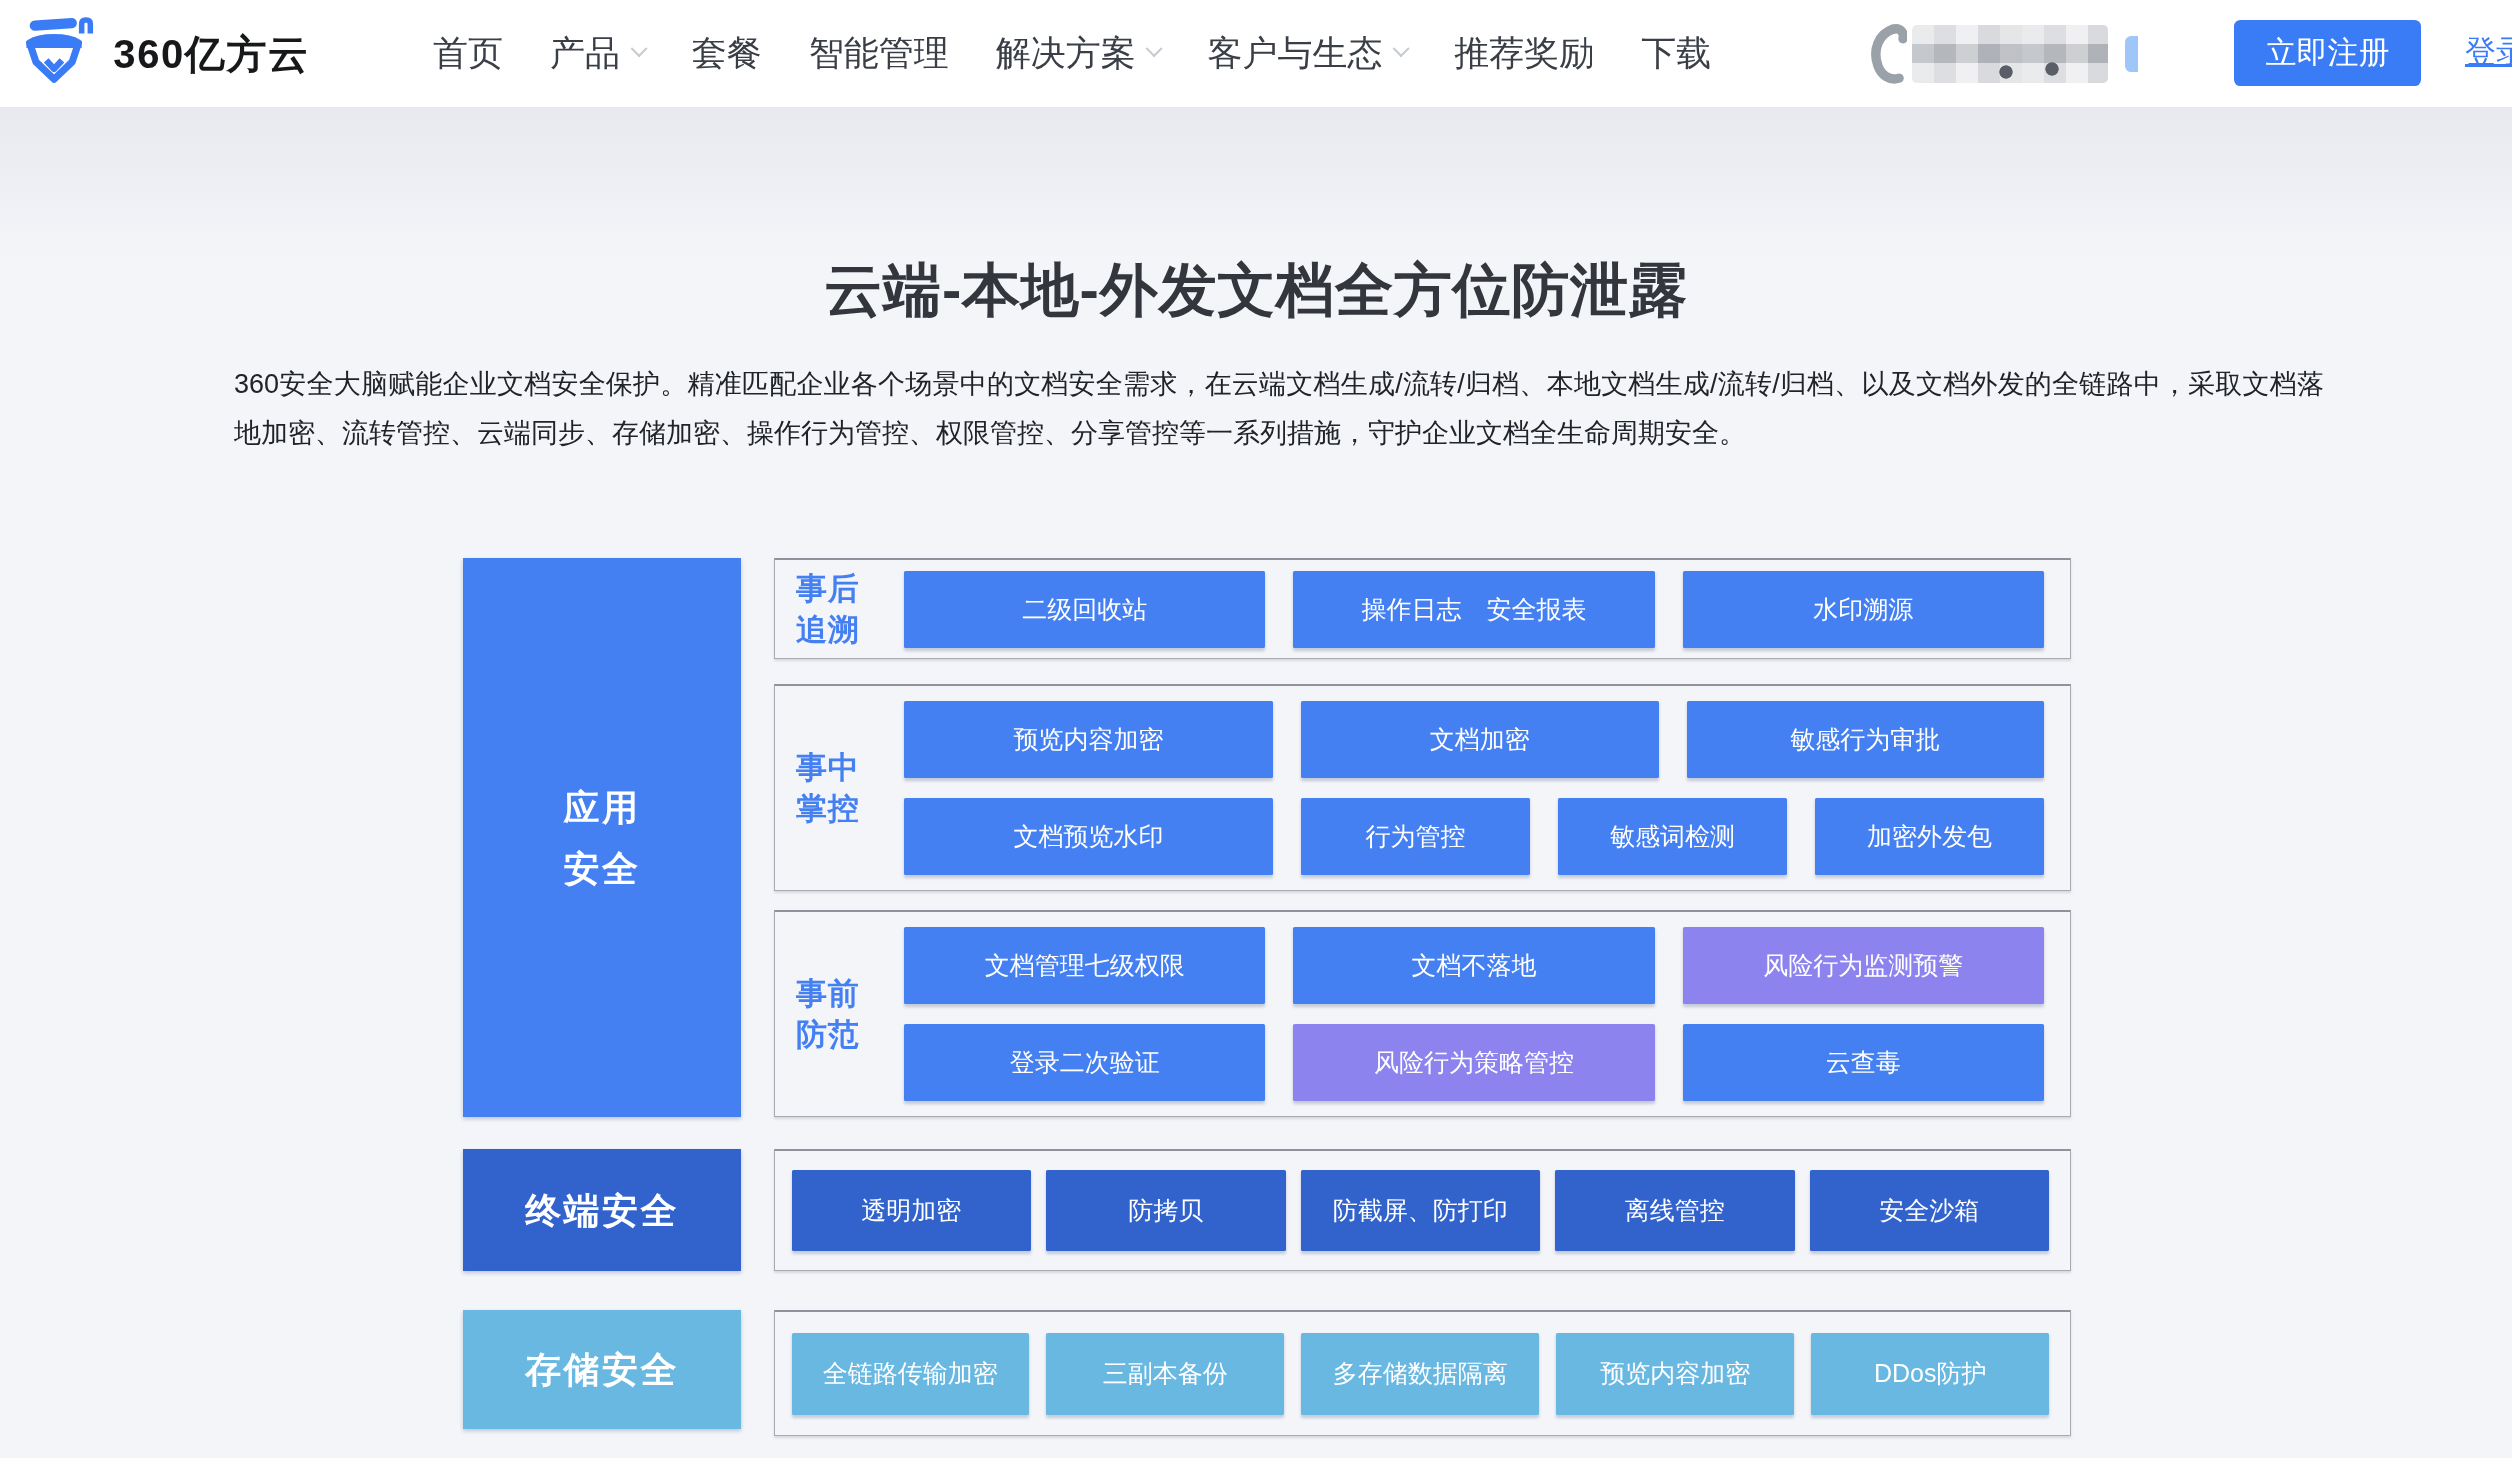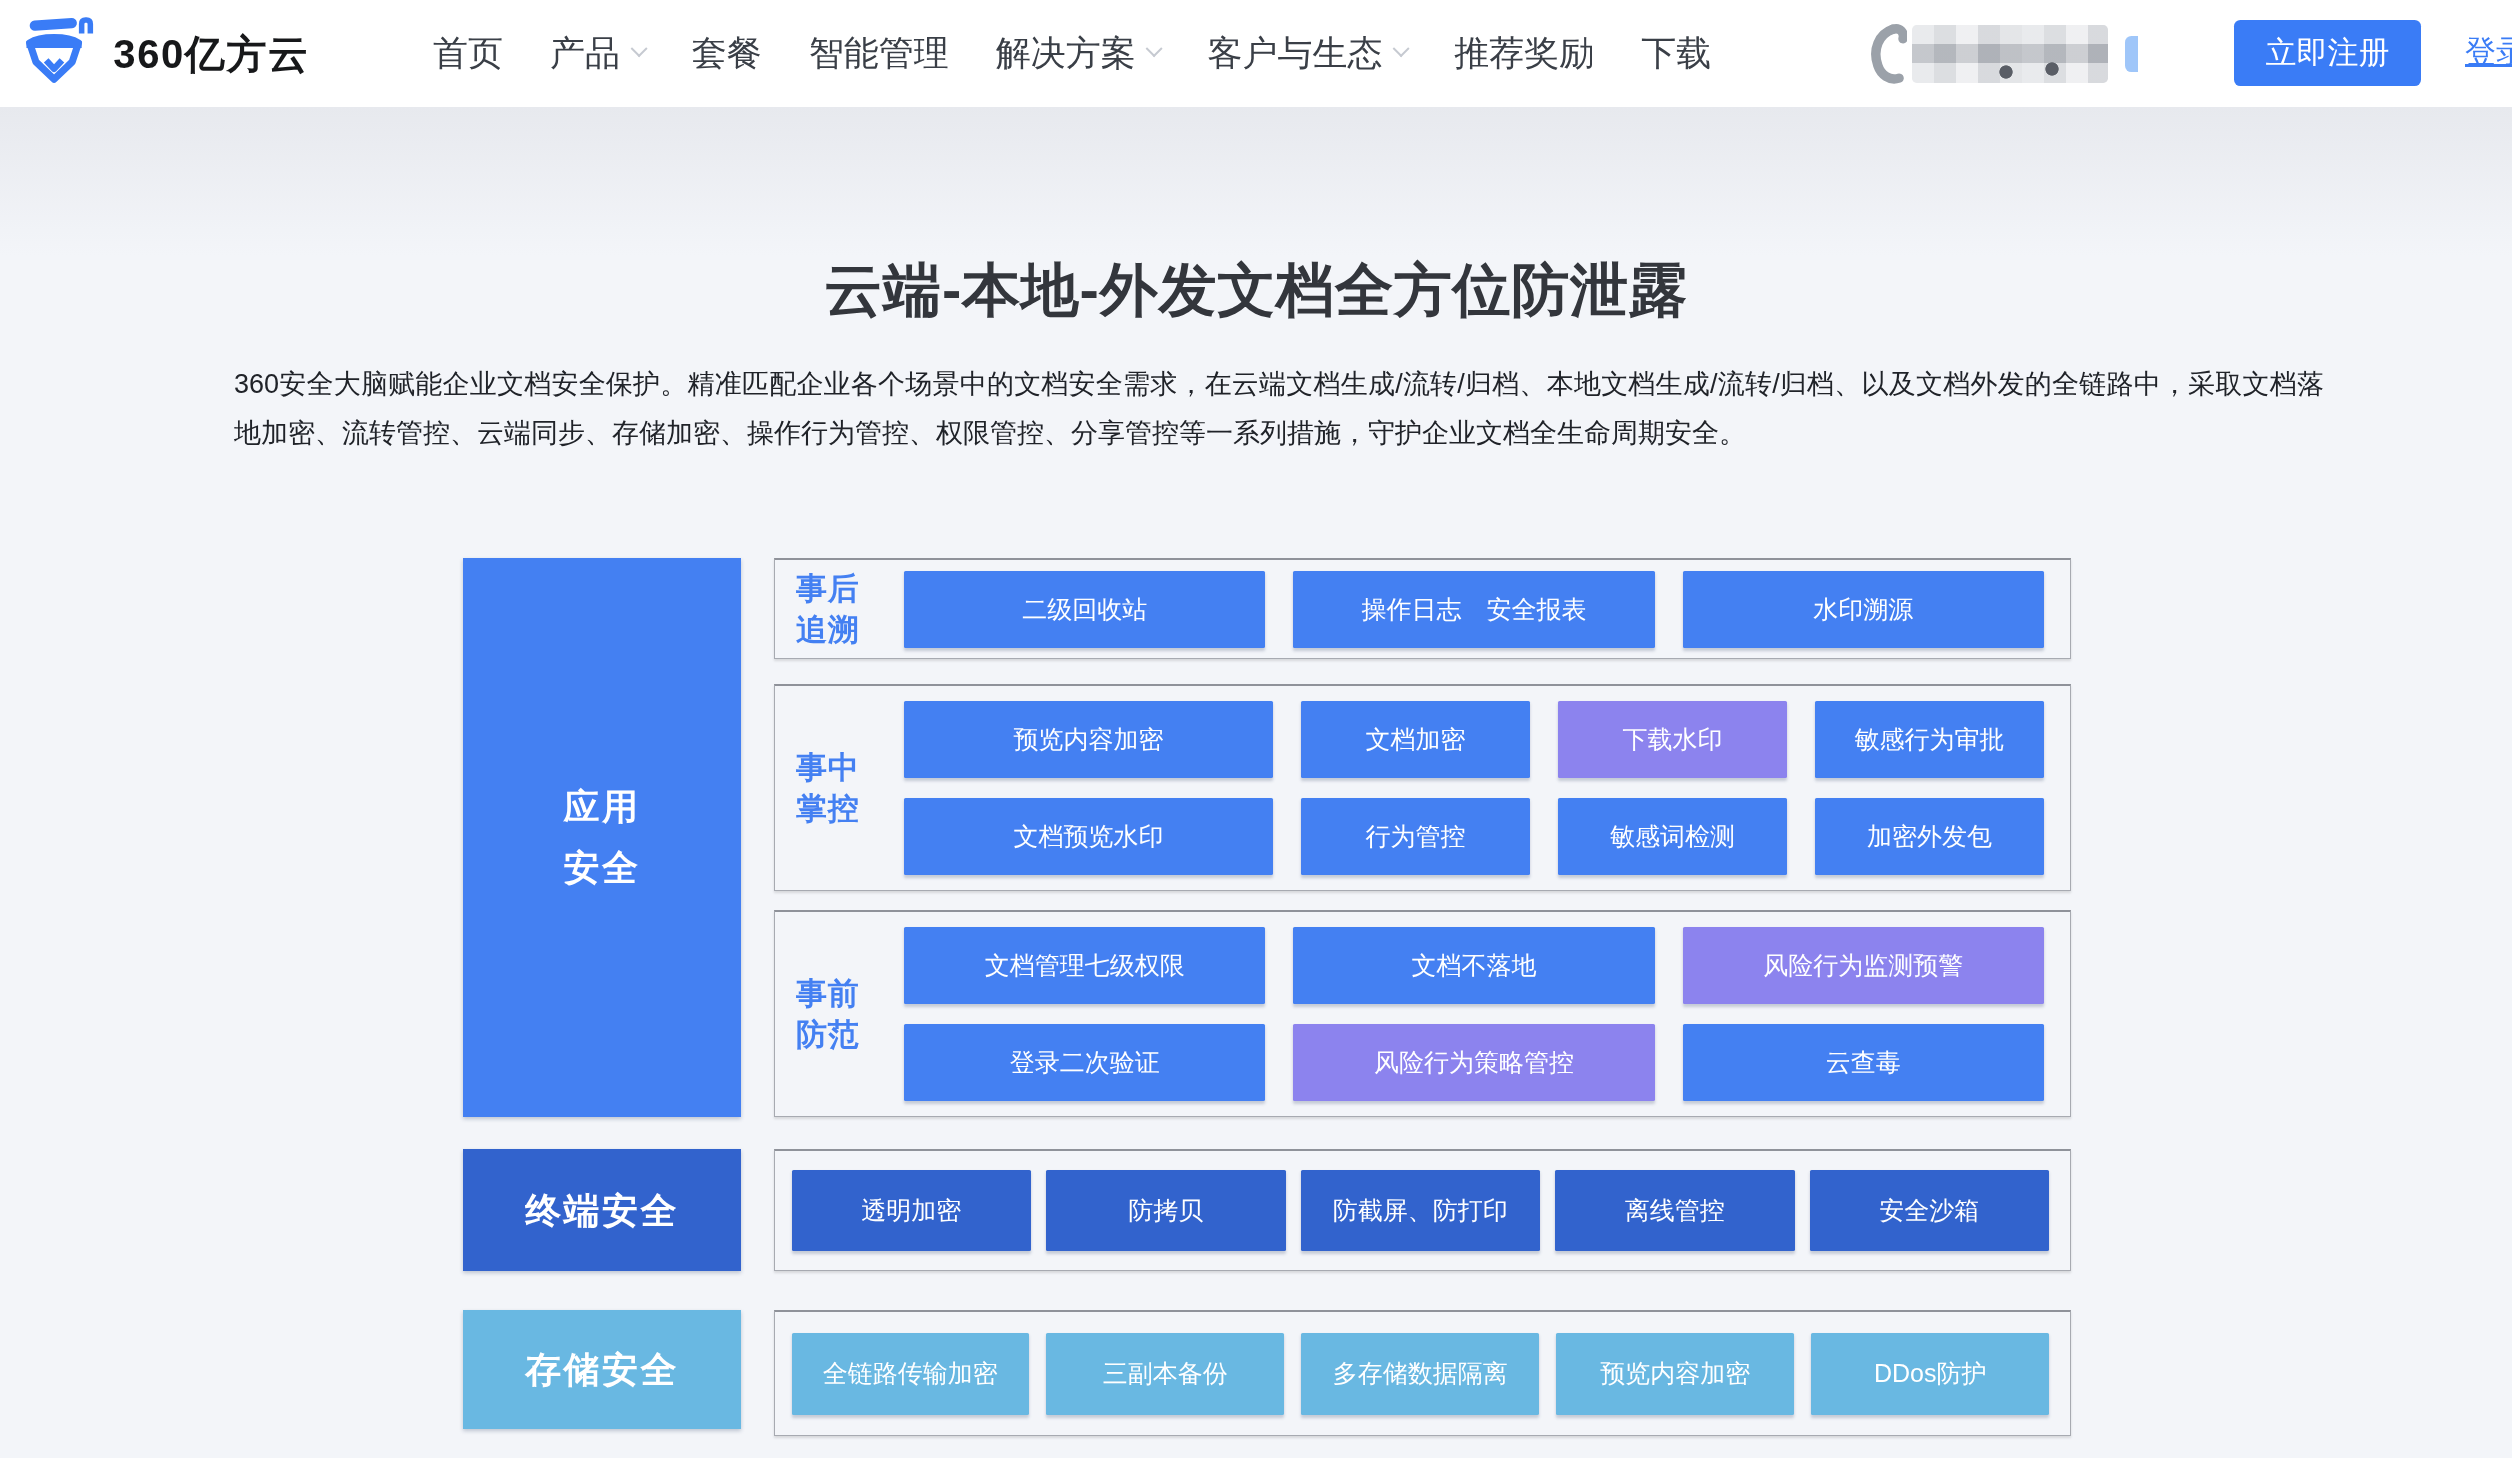--- a/index.html
+++ b/index.html
@@ -47,21 +47,21 @@
   .panel-label{width:129px;padding-left:21px;box-sizing:border-box;display:flex;align-items:center;
                font-weight:700;font-size:31px;line-height:41px;color:var(--blue);white-space:pre-line;letter-spacing:0.8px;}
   .rows{flex:1;display:flex;flex-direction:column;justify-content:center;gap:19.6px;padding-right:26px;}
   .rows.no-label{padding-left:16.5px;padding-right:21px;}
   .row{display:flex;height:77px;gap:28px;}
   .sec-endpoint .row{height:81px;gap:15px;font-family:Liberation Serif, serif;}
   .sec-storage .row{height:82px;gap:17.3px;}
   .cell{flex:1;display:flex;align-items:center;justify-content:center;color:#fff;font-size:25px;border-radius:1.6px;
         box-shadow:0 2.4px 3.1px rgba(30,50,90,.22);white-space:nowrap;}
   .cell.wide{flex:0 0 369px;}
-  .v-blue{background:var(--blue);font-family:Liberation Serif, serif;} .v-purple{background:var(--purple);}
+  .v-blue{background:var(--blue);} .v-purple{background:var(--purple);}
   .v-dark_blue{background:var(--dark_blue);} .v-light_blue{background:var(--light_blue);}
   .bottom-strip{position:absolute;left:0;bottom:0;width:100%;height:23.5px;background:#fff;}
 </style>
 </head>
 <body>
 
 <div class="page" style="--blue: #4480f2; --purple: #8c83ee; --dark_blue: #3263cd; --light_blue: #69b8e2; --accent: #3a7cf6; --page_background: #f3f5f9; --header_background: #ffffff;">
 
   <div class="section-grad"></div>
 
@@ -139,21 +139,20 @@
           </div>
         </div>
       </div>
       <div class="panel sec-during" style="top: 126px; height: 207px;">
         <div class="panel-label">事中
 掌控</div>
         <div class="rows">
           <div class="row">
             <div class="cell v-blue wide">预览内容加密</div>
             <div class="cell v-blue">文档加密</div>
-            <div class="cell v-purple">下载水印</div>
             <div class="cell v-blue">敏感行为审批</div>
           </div>
           <div class="row">
             <div class="cell v-blue wide">文档预览水印</div>
             <div class="cell v-blue">行为管控</div>
             <div class="cell v-blue">敏感词检测</div>
             <div class="cell v-blue">加密外发包</div>
           </div>
         </div>
       </div>

